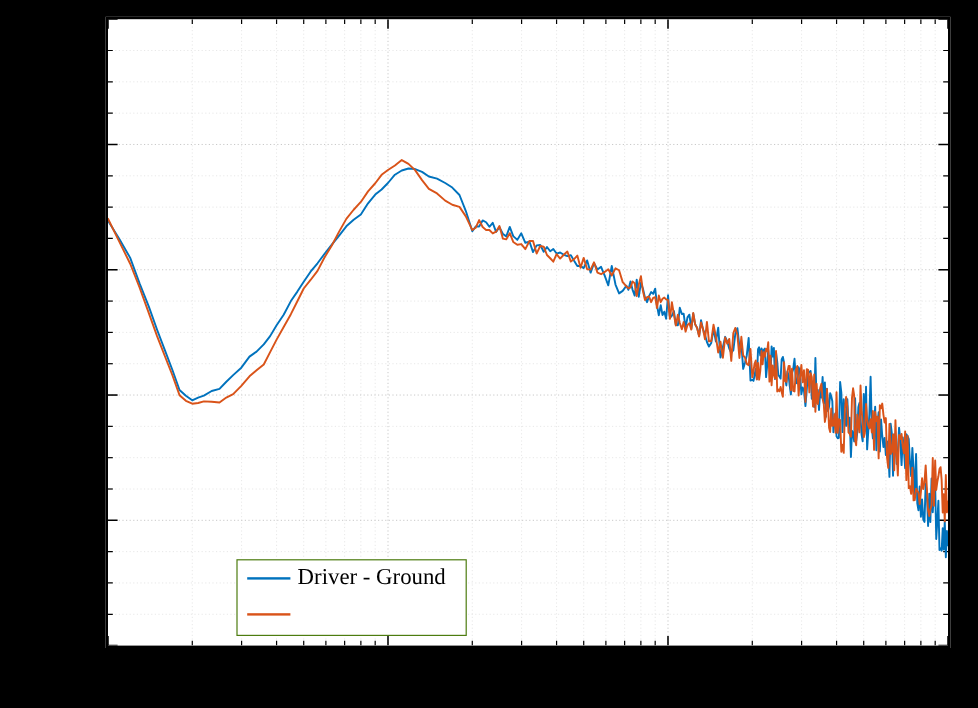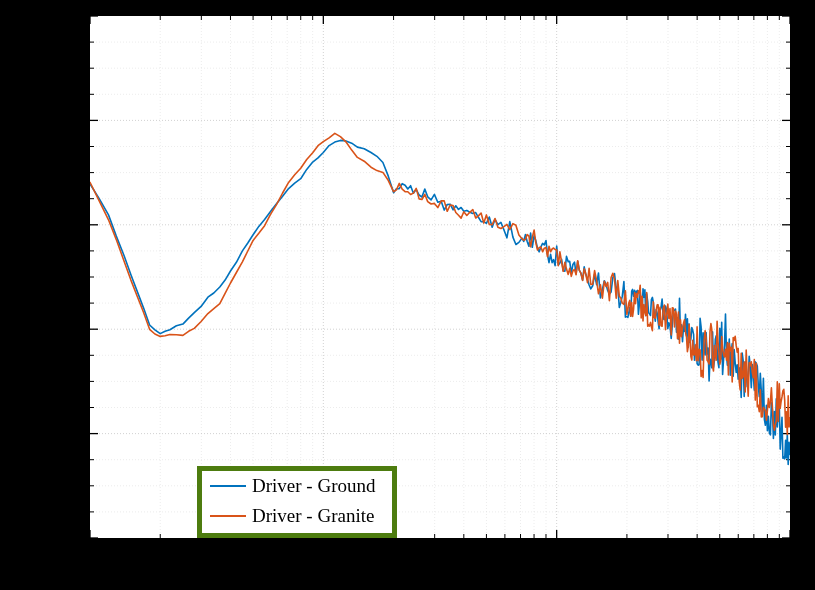--- a/index.html
+++ b/index.html
@@ -1,18 +1,18 @@
 <!DOCTYPE html>
 <html><head>
 <meta charset="utf-8">
 <style>
   html,body{margin:0;padding:0;background:#000;width:815px;height:590px;overflow:hidden;font-family:"Times New Roman",serif;}
   .plot-frame{position:absolute;left:88px;top:14px;width:700px;height:522px;background:#fff;border:2px solid #000;}
   .plot-frame svg{position:absolute;left:0;top:0;}
-  .legend{position:absolute;left:107px;top:450px;width:190px;height:62px;border:5px solid #4d7c0f;background:#fff;z-index:5;}
+  .legend{position:absolute;left:107px;top:450px;width:190px;height:62px;border:1px solid #4d7c0f;background:#fff;z-index:5;}
   .legend-row{display:flex;align-items:center;height:30px;padding:0 8px;}
   .legend-swatch{width:36px;height:2px;margin-right:6px;}
   .legend-label{font-size:19px;}
 </style>
 </head>
 <body>
 
 <div class="plot-frame">
   <svg id="chart-svg" width="700" height="522" viewBox="0 0 700 522">
       <line x1="70.24033232159563" y1="0" x2="70.24033232159563" y2="522" stroke="#d9d9d9" stroke-width="0.5" stroke-dasharray="1 2"></line>
@@ -161,16 +161,15 @@
       <path d="M0.0 167.9 L9.2 182.7 L18.5 198.9 L26.3 220.1 L34.1 239.7 L40.9 258.8 L47.6 276.4 L53.6 292.1 L59.6 309.0 L64.9 313.8 L70.2 317.6 L75.1 315.3 L79.9 313.7 L86.4 309.8 L92.9 308.1 L98.6 302.1 L104.3 296.6 L111.1 290.4 L117.9 281.2 L123.8 277.0 L129.8 271.0 L135.1 264.1 L140.5 255.0 L146.4 246.3 L152.4 234.9 L157.8 227.0 L163.1 218.8 L168.8 210.4 L174.6 203.4 L180.5 195.5 L186.5 187.8 L192.6 180.3 L198.6 172.6 L204.7 167.2 L210.7 162.7 L216.7 153.4 L222.7 146.1 L228.0 141.9 L233.3 136.5 L239.1 129.6 L244.8 126.1 L250.4 124.4 L255.9 124.9 L261.7 127.2 L267.4 131.1 L274.2 132.8 L281.0 136.5 L286.9 140.3 L292.9 146.5 L298.2 159.9 L303.6 176.7 L306.4 172.7 L309.3 172.7 L312.2 167.7 L315.1 169.2 L317.8 173.0 L320.6 169.7 L323.4 177.2 L326.2 173.4 L329.1 179.0 L331.9 181.0 L334.8 173.1 L337.7 180.8 L341.1 183.9 L344.4 178.4 L347.8 186.3 L351.2 185.3 L354.2 194.1 L357.2 188.5 L360.2 188.2 L363.1 193.8 L365.8 189.8 L368.5 193.4 L371.1 191.5 L373.8 195.3 L376.8 194.4 L379.8 196.3 L382.8 197.4 L385.7 196.6 L388.4 201.3 L391.1 205.6 L393.8 205.7 L396.4 207.4 L399.3 201.0 L402.2 211.2 L405.0 203.3 L407.9 208.6 L410.9 206.4 L413.9 213.7 L416.9 221.8 L419.8 205.6 L422.9 221.1 L425.9 228.5 L428.9 226.4 L432.0 222.1 L433.7 225.5 L435.4 218.6 L437.1 225.3 L438.9 230.3 L440.6 217.0 L442.3 231.3 L444.1 219.7 L445.8 224.6 L447.5 232.1 L449.2 235.8 L450.9 230.8 L452.6 227.4 L454.3 228.9 L456.0 224.6 L457.5 238.5 L459.0 246.7 L460.6 238.3 L462.1 246.6 L463.6 243.7 L465.1 249.6 L466.7 230.1 L468.3 249.0 L469.9 247.0 L471.6 243.3 L473.2 254.7 L474.9 255.1 L476.5 240.4 L478.2 245.7 L479.7 245.4 L481.3 257.1 L482.9 248.5 L484.5 246.2 L486.1 257.8 L487.7 245.3 L489.3 254.2 L490.9 257.2 L492.6 264.1 L494.2 250.8 L495.8 258.3 L497.5 263.1 L499.1 269.0 L500.8 272.8 L502.7 269.8 L504.6 258.3 L506.6 268.6 L508.5 257.0 L510.4 281.9 L512.4 273.4 L514.3 264.7 L516.0 268.4 L517.7 274.5 L519.4 278.1 L521.1 275.9 L522.8 261.9 L524.5 257.5 L526.2 272.9 L527.8 270.4 L529.3 291.4 L530.8 286.3 L532.3 280.2 L533.9 265.6 L535.4 301.1 L536.9 300.5 L537.9 301.4 L538.8 296.7 L539.8 291.3 L540.7 300.1 L541.7 275.1 L542.6 273.4 L543.6 280.3 L544.6 274.3 L545.5 277.5 L546.5 275.6 L547.4 274.4 L548.4 298.3 L549.3 289.0 L550.2 275.5 L551.2 287.6 L552.1 298.6 L553.0 272.7 L554.0 281.1 L554.9 273.9 L555.8 299.8 L556.7 277.8 L557.7 285.5 L558.6 296.7 L559.5 297.7 L560.5 299.5 L561.4 283.5 L562.4 281.4 L563.3 286.1 L564.3 298.3 L565.3 305.2 L566.2 293.6 L567.2 297.1 L568.1 305.6 L569.1 312.8 L570.0 294.9 L571.0 291.7 L572.1 283.0 L573.3 302.9 L574.4 303.6 L575.5 290.1 L576.6 293.4 L577.8 312.6 L578.9 306.8 L580.0 309.7 L581.2 322.4 L582.3 308.7 L583.4 294.5 L584.5 294.2 L585.5 293.1 L586.5 316.3 L587.5 301.7 L588.5 323.1 L589.5 282.3 L590.5 319.4 L591.5 308.9 L592.5 325.6 L593.5 309.8 L594.5 315.3 L595.5 298.2 L596.5 320.0 L597.4 302.8 L598.3 331.3 L599.1 308.0 L600.0 326.5 L600.9 322.8 L601.8 311.6 L602.7 314.2 L603.6 318.4 L604.5 344.2 L605.4 335.4 L606.3 328.2 L607.1 347.5 L608.1 349.2 L609.1 348.8 L610.1 302.3 L611.1 311.1 L612.1 344.1 L613.1 316.7 L614.1 331.2 L615.1 338.9 L616.1 316.6 L617.1 337.9 L618.1 332.1 L619.1 364.9 L620.0 343.0 L620.9 345.1 L621.8 351.8 L622.6 315.9 L623.5 351.4 L624.4 344.6 L625.3 323.4 L626.2 319.8 L627.1 332.5 L628.0 346.2 L628.9 351.7 L629.8 312.3 L630.7 343.2 L631.7 306.3 L632.6 358.5 L633.6 342.7 L634.5 329.3 L635.5 298.0 L636.5 339.4 L637.4 349.3 L638.4 339.8 L639.3 323.0 L640.3 359.2 L641.2 337.1 L642.2 327.6 L643.2 360.3 L644.2 333.5 L645.2 347.1 L646.2 356.5 L647.2 348.9 L648.2 363.1 L649.2 351.9 L650.2 359.0 L651.2 381.4 L652.2 337.0 L653.2 345.2 L654.2 380.5 L655.2 345.9 L656.2 351.8 L657.2 370.7 L658.2 361.4 L659.2 340.4 L660.2 349.7 L661.3 371.6 L662.3 348.5 L663.3 359.1 L664.3 374.1 L665.3 345.9 L666.3 347.3 L667.3 350.0 L668.3 370.1 L669.3 380.7 L670.3 357.2 L671.3 375.3 L672.3 395.8 L673.4 362.3 L674.4 403.5 L675.4 409.3 L676.4 389.4 L677.4 414.6 L678.4 400.2 L679.4 416.9 L680.4 418.9 L681.4 386.8 L682.4 394.3 L683.4 422.4 L684.4 395.5 L685.3 419.0 L686.3 382.7 L687.3 410.9 L688.3 392.2 L689.3 387.9 L690.2 433.1 L691.1 418.3 L692.0 401.3 L692.9 442.3 L693.8 441.0 L694.7 442.9 L695.6 424.2 L696.4 441.9 L697.3 418.5 L698.2 448.4 L699.1 426.4 L700.0 438.5" fill="none" stroke="#0072BD" stroke-width="1.6" stroke-linejoin="round" stroke-linecap="round"></path>
       <path d="M0.0 166.3 L9.2 184.9 L18.5 203.8 L26.3 223.6 L34.1 245.2 L40.9 264.1 L47.6 281.3 L53.6 296.5 L59.6 313.3 L64.9 318.0 L70.2 320.4 L75.1 319.8 L79.9 318.5 L86.4 318.8 L92.9 319.4 L98.6 315.3 L104.3 312.4 L111.1 305.5 L117.9 297.6 L123.8 292.6 L129.8 287.7 L135.1 277.4 L140.5 267.0 L146.4 256.5 L152.4 245.8 L157.8 235.0 L163.1 224.4 L168.8 217.3 L174.6 209.7 L180.5 198.4 L186.5 188.6 L192.6 177.0 L198.6 166.4 L204.7 158.8 L210.7 152.3 L216.7 143.5 L222.7 136.7 L228.0 129.7 L233.3 125.7 L239.1 121.9 L244.8 117.4 L250.4 120.6 L255.9 125.8 L261.7 134.1 L267.4 141.4 L274.2 145.2 L281.0 151.2 L286.9 154.6 L292.9 156.4 L298.2 164.3 L303.6 175.7 L306.4 173.8 L309.3 167.4 L312.2 173.2 L315.1 175.6 L317.8 175.7 L320.6 178.5 L323.4 177.1 L326.2 172.4 L329.1 182.9 L331.9 183.5 L334.8 178.3 L337.7 185.6 L341.1 188.0 L344.4 187.4 L347.8 191.6 L351.2 184.8 L354.2 184.9 L357.2 195.3 L360.2 189.0 L363.1 189.6 L365.8 196.5 L368.5 199.2 L371.1 202.1 L373.8 195.8 L376.8 199.5 L379.8 196.3 L382.8 193.6 L385.7 202.0 L388.4 199.9 L391.1 197.0 L393.8 207.1 L396.4 198.9 L399.3 208.4 L402.2 208.7 L405.0 202.6 L407.9 211.2 L410.9 212.5 L413.9 210.6 L416.9 208.4 L419.8 213.6 L422.9 207.6 L425.9 209.2 L428.9 219.1 L432.0 222.7 L433.7 224.2 L435.4 223.6 L437.1 218.6 L438.9 220.0 L440.6 230.8 L442.3 221.3 L444.1 214.1 L445.8 226.6 L447.5 234.0 L449.2 231.6 L450.9 231.1 L452.6 235.8 L454.3 232.2 L456.0 231.6 L457.5 240.7 L459.0 230.3 L460.6 235.8 L462.1 233.0 L463.6 232.0 L465.1 233.5 L466.7 234.1 L468.3 249.7 L469.9 235.8 L471.6 246.1 L473.2 255.3 L474.9 246.2 L476.5 253.1 L478.2 258.4 L479.7 252.4 L481.3 260.4 L482.9 254.9 L484.5 253.4 L486.1 258.7 L487.7 244.7 L489.3 254.3 L490.9 257.1 L492.6 264.4 L494.2 252.8 L495.8 258.1 L497.5 266.7 L499.1 252.3 L500.8 268.4 L502.7 268.2 L504.6 254.6 L506.6 264.6 L508.5 277.8 L510.4 268.7 L512.4 282.2 L514.3 265.3 L516.0 270.4 L517.7 266.4 L519.4 284.7 L521.1 261.5 L522.8 257.3 L524.5 263.1 L526.2 282.3 L527.8 264.6 L529.3 280.2 L530.8 282.0 L532.3 287.2 L533.9 288.3 L535.4 274.8 L536.9 298.4 L537.9 293.4 L538.8 287.1 L539.8 284.4 L540.7 300.1 L541.7 286.5 L542.6 300.4 L543.6 292.8 L544.6 276.5 L545.5 287.6 L546.5 277.5 L547.4 281.1 L548.4 274.8 L549.3 276.8 L550.2 269.2 L551.2 302.0 L552.1 280.4 L553.0 305.0 L554.0 288.5 L554.9 296.0 L555.8 299.4 L556.7 276.5 L557.7 310.3 L558.6 308.6 L559.5 310.1 L560.5 306.4 L561.4 310.6 L562.4 314.6 L563.3 285.9 L564.3 301.5 L565.3 302.2 L566.2 294.0 L567.2 288.9 L568.1 288.9 L569.1 309.2 L570.0 291.3 L571.0 309.8 L572.1 310.2 L573.3 291.9 L574.4 289.0 L575.5 313.6 L576.6 299.6 L577.8 288.1 L578.9 302.5 L580.0 292.5 L581.2 318.9 L582.3 291.7 L583.4 292.2 L584.5 311.0 L585.5 295.1 L586.5 298.3 L587.5 322.7 L588.5 296.1 L589.5 327.1 L590.5 303.8 L591.5 320.7 L592.5 312.3 L593.5 307.3 L594.5 303.7 L595.5 316.4 L596.5 320.8 L597.4 335.6 L598.3 330.1 L599.1 308.2 L600.0 320.7 L600.9 340.5 L601.8 344.0 L602.7 324.4 L603.6 338.9 L604.5 338.7 L605.4 329.1 L606.3 344.6 L607.1 310.9 L608.1 344.7 L609.1 333.4 L610.1 334.0 L611.1 360.5 L612.1 354.6 L613.1 361.4 L614.1 324.3 L615.1 314.7 L616.1 322.8 L617.1 344.3 L618.1 345.6 L619.1 347.9 L620.0 315.6 L620.9 307.6 L621.8 313.4 L622.6 350.7 L623.5 355.0 L624.4 329.5 L625.3 338.4 L626.2 344.3 L627.1 305.3 L628.0 325.8 L628.9 336.3 L629.8 348.3 L630.7 344.8 L631.7 320.6 L632.6 333.2 L633.6 338.7 L634.5 341.0 L635.5 333.4 L636.5 344.3 L637.4 326.5 L638.4 358.9 L639.3 327.2 L640.3 334.8 L641.2 331.2 L642.2 366.0 L643.2 321.6 L644.2 324.3 L645.2 320.3 L646.2 329.7 L647.2 336.2 L648.2 332.4 L649.2 365.4 L650.2 373.9 L651.2 337.4 L652.2 362.4 L653.2 360.4 L654.2 346.0 L655.2 375.9 L656.2 334.1 L657.2 361.7 L658.2 380.3 L659.2 346.5 L660.2 349.9 L661.3 345.7 L662.3 356.4 L663.3 361.8 L664.3 343.5 L665.3 384.1 L666.3 347.2 L667.3 390.8 L668.3 389.3 L669.3 395.6 L670.3 373.7 L671.3 401.0 L672.3 400.7 L673.4 391.3 L674.4 392.9 L675.4 394.6 L676.4 404.1 L677.4 394.3 L678.4 382.6 L679.4 391.5 L680.4 385.8 L681.4 371.8 L682.4 391.1 L683.4 409.3 L684.4 414.1 L685.3 408.6 L686.3 405.0 L687.3 365.7 L688.3 405.5 L689.3 367.8 L690.2 392.3 L691.1 385.5 L692.0 380.9 L692.9 374.9 L693.8 373.3 L694.7 384.0 L695.6 411.1 L696.4 395.8 L697.3 418.5 L698.2 379.9 L699.1 411.0 L700.0 401.9" fill="none" stroke="#D95319" stroke-width="1.6" stroke-linejoin="round" stroke-linecap="round"></path>
     </svg>
   <div class="legend">
     <div class="legend-row">
       <div class="legend-swatch" style="background:#0072BD"></div>
       <span class="legend-label">Driver - Ground</span>
     </div>
     <div class="legend-row">
       <div class="legend-swatch" style="background:#D95319"></div>
-      <span class="legend-label">Driver - Granite</span>
     </div>
   </div>
 </div>
 
 </body></html>

